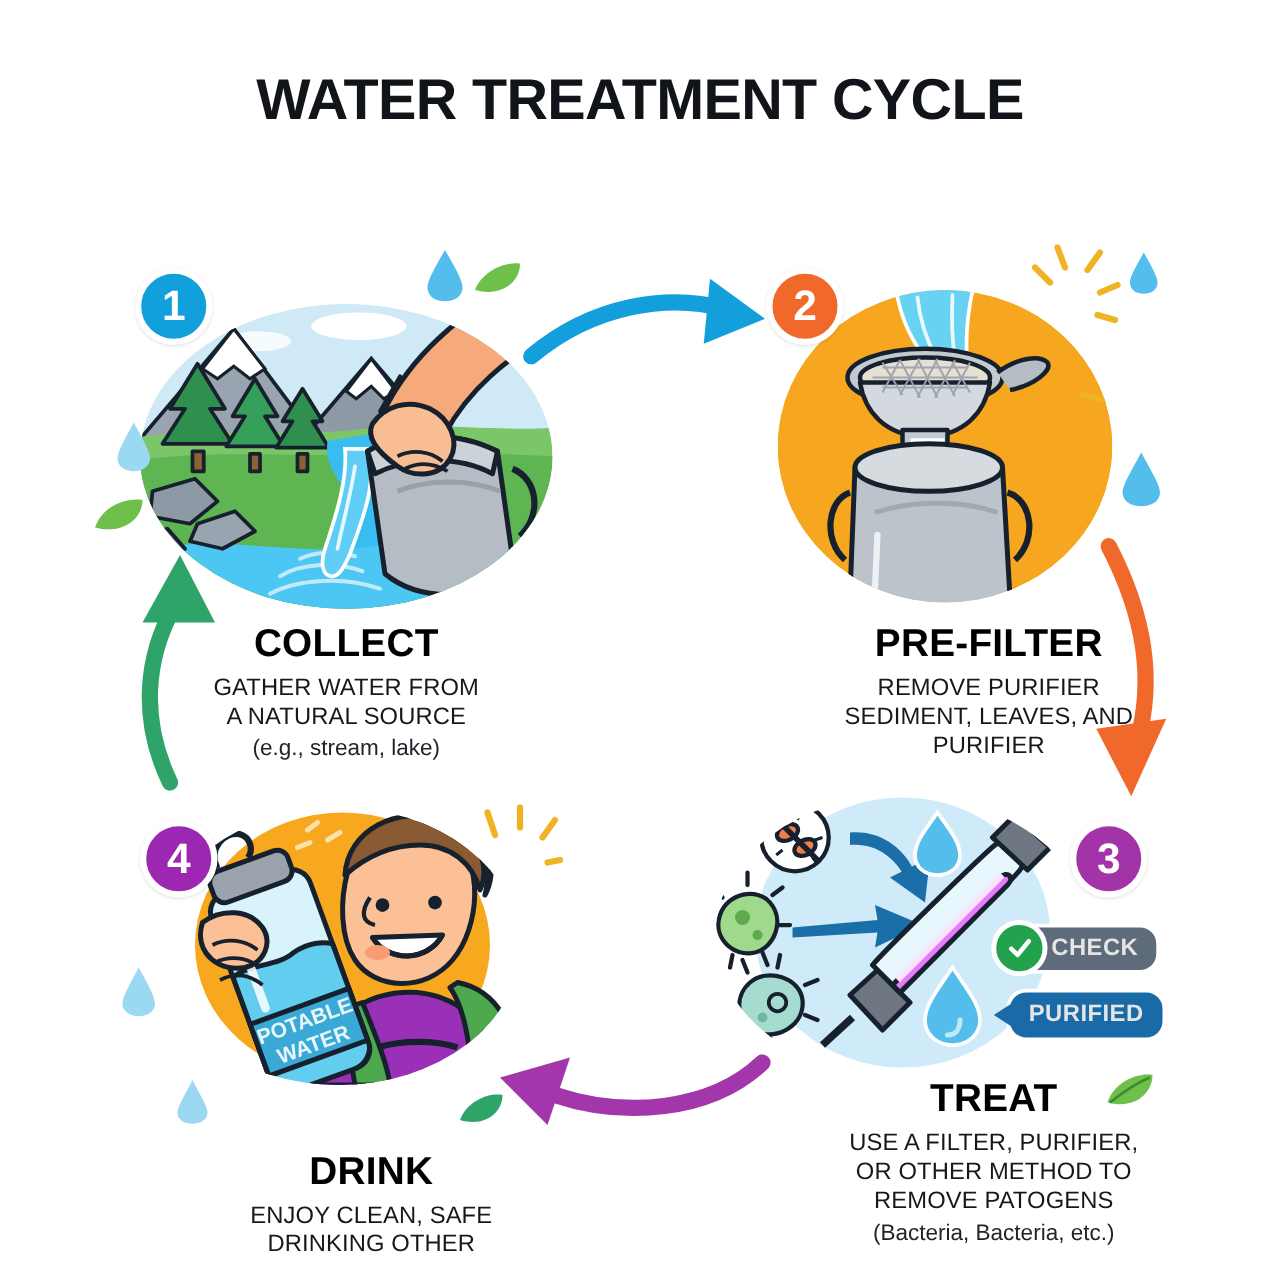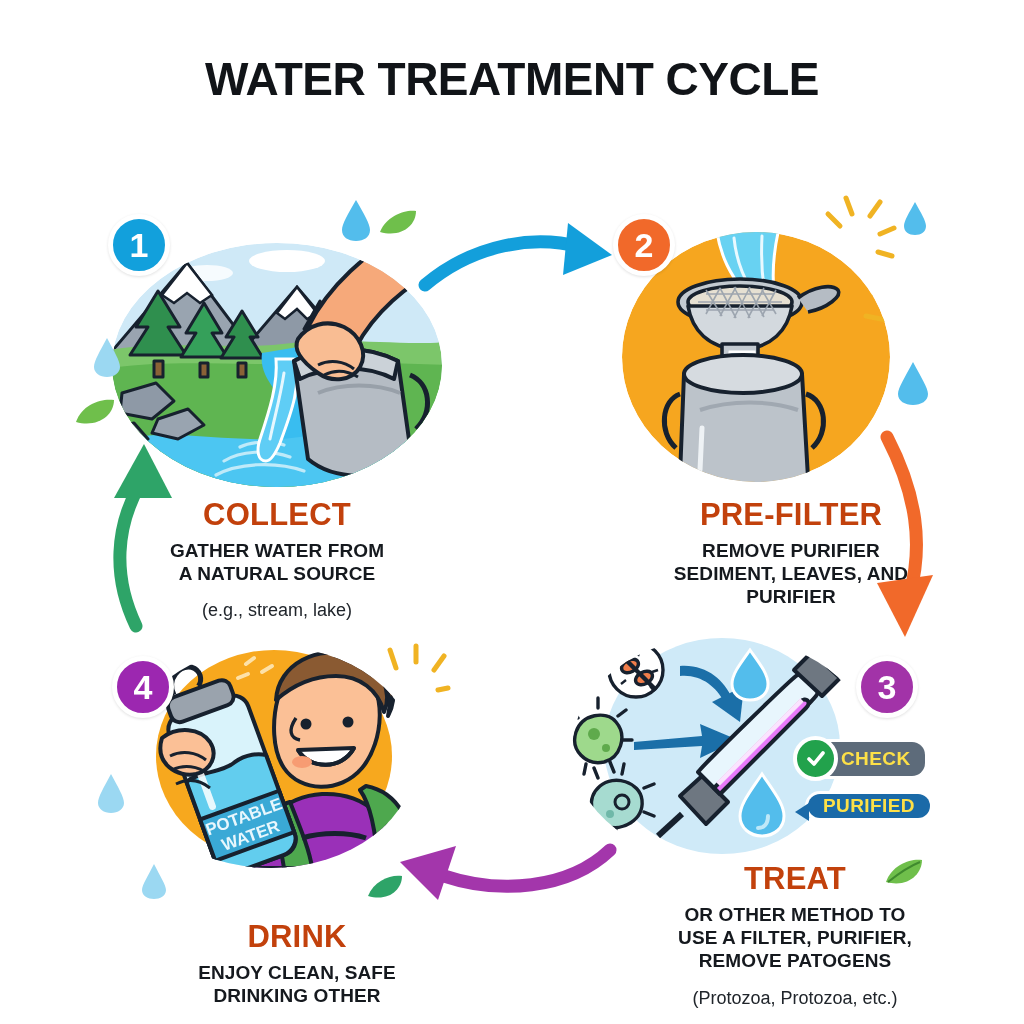--- a/index.html
+++ b/index.html
@@ -30,51 +30,51 @@
   .badge {
     position: absolute; width: 62px; height: 62px; border-radius: 50%;
     border: 5px solid #ffffff;
     display: flex; align-items: center; justify-content: center;
     color: #fff; font-size: 34px; font-weight: 700; line-height: 1;
     z-index: 40;
     box-shadow: 0 1px 3px rgba(0,0,0,.12);
   }
   .caption { position: absolute; text-align: center; }
   .cap-title {
-    font-size: 31px; font-weight: 700; color: #c2410c;
+    font-size: 31px; font-weight: 700; color: #000000;
     letter-spacing: .2px; line-height: 1.1; margin-bottom: 7px;
   }
   .cap-sub {
-    font-size: 19px; font-weight: 700; color: #15191e;
+    font-size: 19px; font-weight: 400; color: #15191e;
     line-height: 1.22; letter-spacing: .1px;
   }
   .cap-note {
     font-size: 18px; font-weight: 400; color: #20252b;
-    line-height: 1.25; margin-top: 14px;
+    line-height: 1.25; margin-top: 2px;
   }
 
   
   .pill {
     position: absolute; display: flex; align-items: center;
     border-radius: 13px; z-index: 45;
-    font-weight: 700; color: #fde047;
+    font-weight: 700; color: #e5e5e5;
   }
   .pill-check {
     left: 805px; top: 742px; height: 34px; padding: 0 14px 0 36px;
     background: #5d6b7a; font-size: 19px; letter-spacing: .4px;
     box-shadow: 0 0 0 3px #fff;
   }
   .check-mark {
     position: absolute; left: -12px; top: -6px;
     width: 45px; height: 45px; border-radius: 50%;
     background: #22a24c; border: 4px solid #ffffff;
     display: flex; align-items: center; justify-content: center;
   }
   .pill-purified {
-    left: 808px; top: 794px; height: 24px; padding: 0 15px;
+    left: 808px; top: 794px; height: 36px; padding: 0 15px;
     background: #1a6aa8; font-size: 19px; letter-spacing: .4px;
     box-shadow: 0 0 0 3px #fff;
   }
   .pill-purified::before {
     content: ""; position: absolute; left: -13px; top: 9px;
     border-top: 9px solid transparent; border-bottom: 9px solid transparent;
     border-right: 14px solid #1a6aa8;
   }
 
   svg { display: block; overflow: visible; }
@@ -334,24 +334,24 @@
       <span>3</span>
     </div>
 
     <svg class="deco" style="left:884px; top:856px;" width="40" height="34" viewBox="0 0 40 34">
       <path d="M2,26 C8,8 28,2 38,4 C38,18 24,32 2,26 Z" fill="#6fbf4b"></path>
       <path d="M4,26 C14,18 26,10 36,6" stroke="#3f8a2e" stroke-width="2" fill="none"></path>
     </svg>
 
     <div class="caption" style="left:600px; top:862px; width:390px;">
       <div class="cap-title">TREAT</div>
+      <div class="cap-sub">USE A FILTER, PURIFIER,</div>
       <div class="cap-sub">OR OTHER METHOD TO</div>
-      <div class="cap-sub">USE A FILTER, PURIFIER,</div>
       <div class="cap-sub">REMOVE  PATOGENS</div>
-      <div class="cap-note">(Protozoa, Protozoa, etc.)</div>
+      <div class="cap-note">(Bacteria, Bacteria, etc.)</div>
     </div>
   </div>
 
   <div class="step">
 
     <div class="art-circle" style="left:126px; top:646px; width:290px; height:222px;">
       <svg width="290" height="222" viewBox="0 0 290 222">
         <ellipse cx="148" cy="110" rx="118" ry="106" fill="#f7a81e"></ellipse>
 
         <g stroke="#17212e" stroke-width="4" stroke-linejoin="round">

